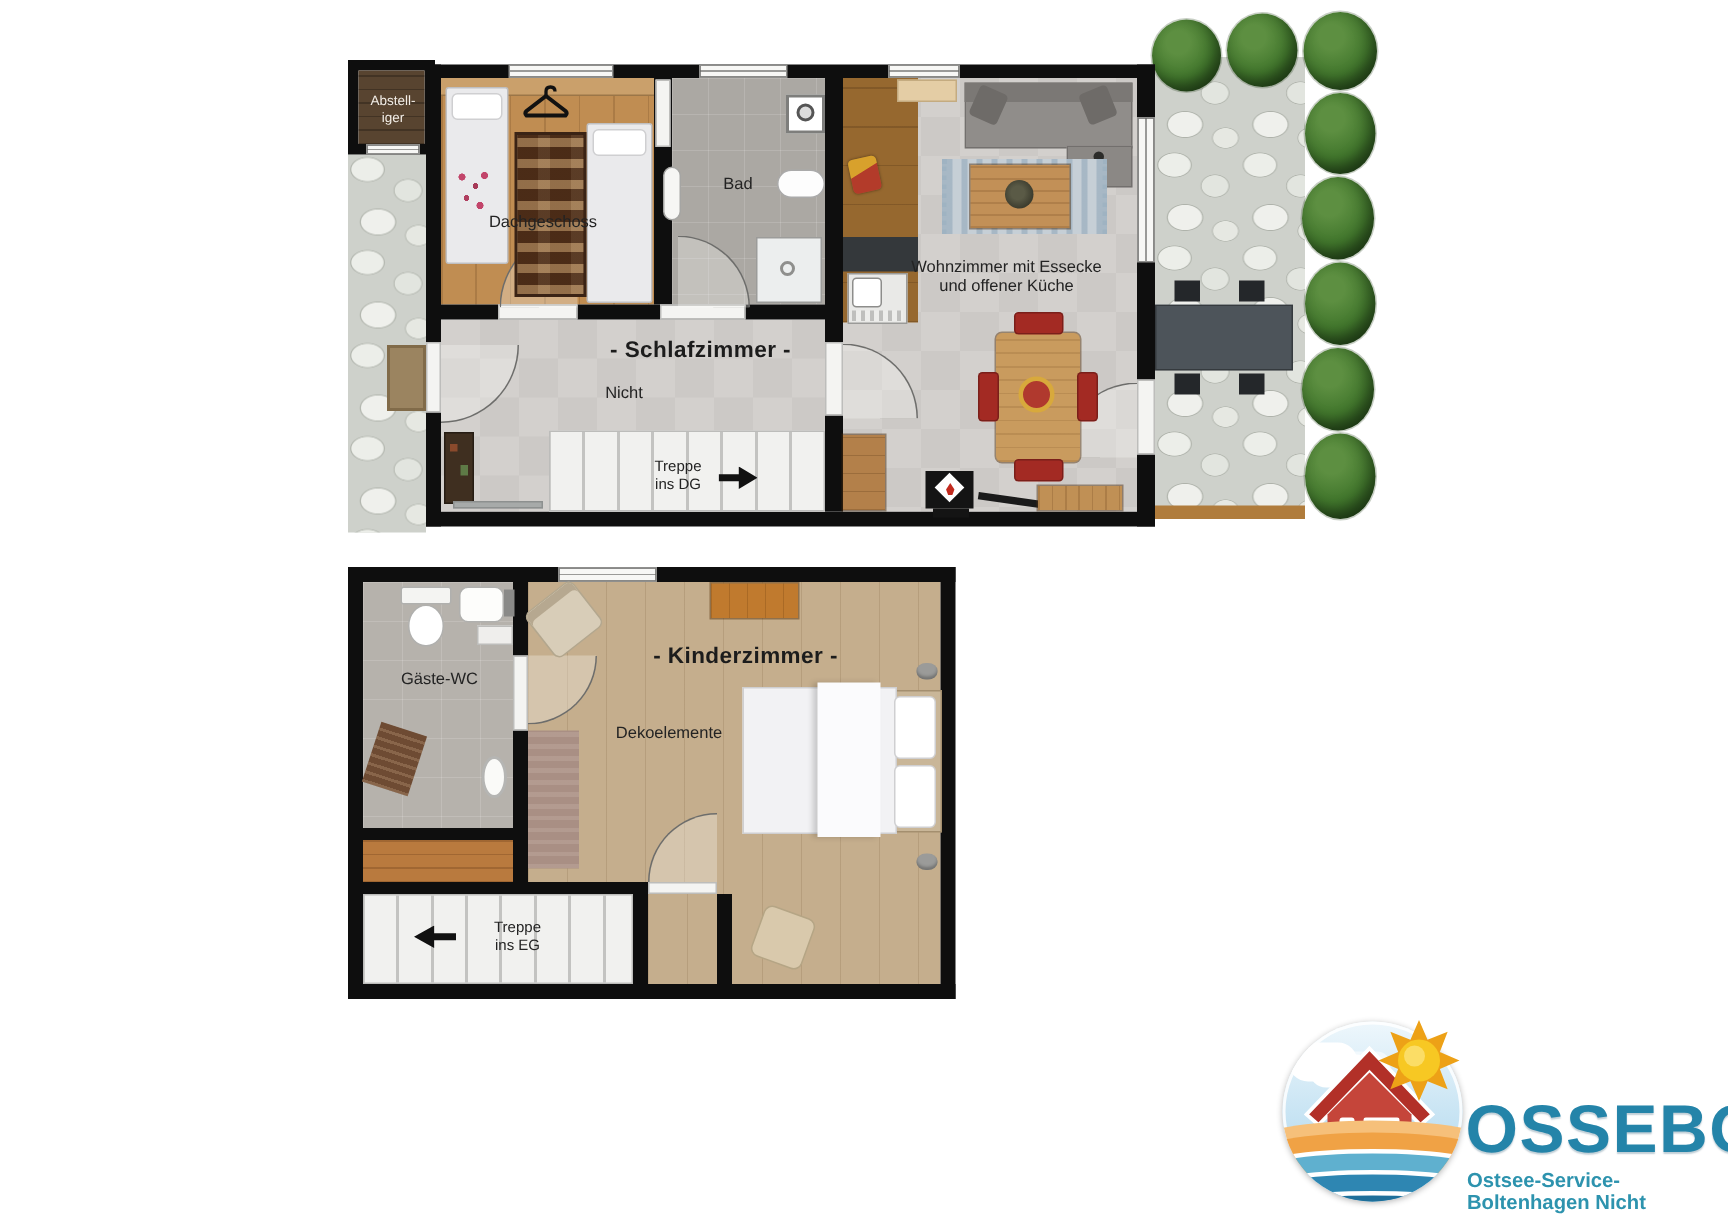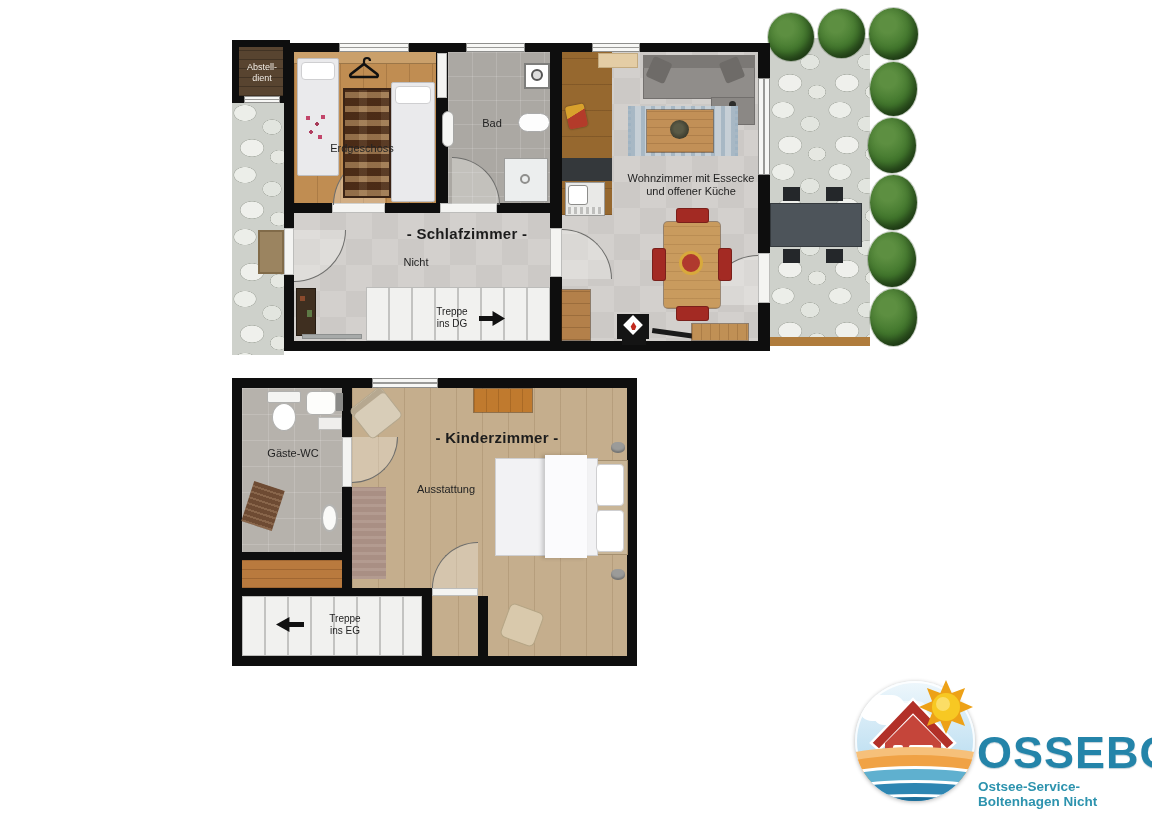--- a/index.html
+++ b/index.html
@@ -70,21 +70,21 @@
     <div class="a bush" style="left:870px;top:175px;width:47px;height:55px;"></div>
     <div class="a bush" style="left:868px;top:232px;width:48px;height:55px;"></div>
     <div class="a bush" style="left:870px;top:289px;width:47px;height:57px;"></div>
 
     <div class="a stone" style="left:232px;top:103px;width:52px;height:252px;"></div>
     <div class="a" style="left:232px;top:40px;width:58px;height:63px;border:7px solid #0e0e0e;box-sizing:border-box;">
       <div class="wood-dark" style="width:100%;height:100%;"></div>
     </div>
     <div class="a win-h" style="left:244px;top:96px;width:36px;height:7px;"></div>
     <div class="lbl lbl-white" style="left:262px;top:62px;">Abstell-
-dient</div>
+iger</div>
 
     <div class="a wall" style="left:284px;top:43px;width:486px;height:9px;"></div>
     <div class="a wall" style="left:284px;top:341px;width:486px;height:10px;"></div>
     <div class="a wall" style="left:284px;top:43px;width:10px;height:308px;"></div>
     <div class="a wall" style="left:758px;top:43px;width:12px;height:308px;"></div>
 
     <div class="a wood-gold" style="left:294px;top:52px;width:142px;height:151px;"></div>
     <div class="a" style="left:294px;top:52px;width:142px;height:12px;background:#caa06b;box-shadow:inset 0 -1px 0 rgba(70,40,10,.35);"></div>
     <div class="a tile-bad" style="left:448px;top:52px;width:102px;height:151px;"></div>
     <div class="a floor-gray" style="left:562px;top:52px;width:196px;height:289px;"></div>
@@ -115,21 +115,21 @@
     <div class="a bed" style="left:297px;top:58px;width:42px;height:118px;"></div>
     <div class="a pillow" style="left:301px;top:62px;width:34px;height:18px;"></div>
     <div class="a" style="left:303px;top:112px;width:26px;height:32px;background-image:radial-gradient(circle 2.5px at 5px 6px,#c2456a 90%,transparent),radial-gradient(circle 2px at 14px 12px,#a73a58 90%,transparent),radial-gradient(circle 2.5px at 20px 5px,#c2456a 90%,transparent),radial-gradient(circle 2px at 8px 20px,#b03f60 90%,transparent),radial-gradient(circle 2.5px at 17px 25px,#c2456a 90%,transparent);"></div>
     <div class="a bed" style="left:391px;top:82px;width:44px;height:120px;"></div>
     <div class="a pillow" style="left:395px;top:86px;width:36px;height:18px;"></div>
     <div class="a" style="left:345px;top:90px;width:44px;height:106px;background:#5d3c24;background-image:repeating-linear-gradient(0deg,rgba(200,160,110,.5) 0 6px,rgba(60,30,12,.55) 6px 14px),repeating-linear-gradient(90deg,transparent 0 14px,rgba(255,230,190,.22) 14px 22px);box-shadow:0 0 0 2px #3a2315;"></div>
     <svg class="a" style="left:348px;top:56px;" width="32" height="24" viewBox="0 0 32 24">
       <path d="M16 8 L29 18 q1.5 1.5 0 3 L3 21 q-1.5 -1.5 0 -3 Z" fill="none" stroke="#111" stroke-width="2.6"></path>
       <path d="M16 8 L16 5 q0 -3 3 -3 q3 0 3 3" fill="none" stroke="#111" stroke-width="2.2"></path>
     </svg>
-    <div class="lbl" style="left:362px;top:142px;">Erdgeschoss</div>
+    <div class="lbl" style="left:362px;top:142px;">Dachgeschoss</div>
 
     <div class="a" style="left:524px;top:63px;width:26px;height:26px;background:#fff;border:2px solid #7e7e7c;box-sizing:border-box;"></div>
     <div class="a" style="left:531px;top:69px;width:12px;height:12px;border:2px solid #555;border-radius:50%;box-sizing:border-box;background:#ddd;"></div>
     <div class="a" style="left:518px;top:113px;width:32px;height:19px;background:#fdfdfd;border:1px solid #aaa;border-radius:10px;box-sizing:border-box;"></div>
     <div class="a" style="left:442px;top:111px;width:12px;height:36px;background:#f6f6f4;border:1px solid #a5a5a3;border-radius:6px;box-sizing:border-box;"></div>
     <div class="a" style="left:504px;top:158px;width:44px;height:44px;background:#eceeee;border:1px solid #9c9c9a;box-sizing:border-box;"></div>
     <div class="a" style="left:520px;top:174px;width:10px;height:10px;border:2px solid #8f8f8d;border-radius:50%;box-sizing:border-box;"></div>
     <div class="lbl" style="left:492px;top:117px;">Bad</div>
 
     <div class="a wood-mid" style="left:562px;top:52px;width:50px;height:163px;"></div>
@@ -142,21 +142,21 @@
 
     <div class="a" style="left:643px;top:55px;width:112px;height:44px;background:#908d8a;box-shadow:inset 0 0 0 1px rgba(0,0,0,.2);"></div>
     <div class="a" style="left:643px;top:55px;width:112px;height:13px;background:#7b7875;"></div>
     <div class="a" style="left:649px;top:59px;width:20px;height:22px;background:#6e6b68;transform:rotate(24deg);border-radius:3px;"></div>
     <div class="a" style="left:722px;top:59px;width:20px;height:22px;background:#6e6b68;transform:rotate(-22deg);border-radius:3px;"></div>
     <div class="a" style="left:711px;top:97px;width:44px;height:28px;background:#8b8885;box-shadow:inset 0 0 0 1px rgba(0,0,0,.18);"></div>
     <div class="a" style="left:729px;top:101px;width:7px;height:7px;background:#2c2c2a;border-radius:50%;"></div>
     <div class="a" style="left:628px;top:106px;width:110px;height:50px;background:#c6cfd6;background-image:repeating-linear-gradient(90deg,rgba(110,140,165,.35) 0 4px,transparent 4px 10px);border-left:3px dotted #9fb3c2;border-right:3px dotted #9fb3c2;box-sizing:border-box;"></div>
     <div class="a" style="left:647px;top:110px;width:66px;height:42px;background:#c29057;background-image:repeating-linear-gradient(0deg,rgba(90,50,15,.18) 0 1px,transparent 1px 8px);box-shadow:0 0 0 1px rgba(80,50,20,.5);"></div>
     <div class="a" style="left:670px;top:120px;width:19px;height:19px;background:radial-gradient(circle at 45% 45%,#5a5a46 30%,#3c3c2e 70%);border-radius:50%;"></div>
-    <div class="lbl" style="left:691px;top:172px;">Wohnzimmer mit Essecke
+    <div class="lbl" style="left:671px;top:172px;">Wohnzimmer mit Essecke
 und offener Küche</div>
     <div class="a" style="left:664px;top:222px;width:56px;height:86px;background:#c99b5e;background-image:repeating-linear-gradient(0deg,rgba(100,60,20,.15) 0 1px,transparent 1px 9px);border-radius:4px;box-shadow:0 0 0 1px rgba(90,55,20,.5);"></div>
     <div class="a" style="left:679px;top:251px;width:24px;height:24px;border:3px solid #d8a93c;border-radius:50%;box-sizing:border-box;background:#b0392e;"></div>
     <div class="a redchair" style="left:676px;top:208px;width:33px;height:15px;"></div>
     <div class="a redchair" style="left:676px;top:306px;width:33px;height:15px;"></div>
     <div class="a redchair" style="left:652px;top:248px;width:14px;height:33px;"></div>
     <div class="a redchair" style="left:718px;top:248px;width:14px;height:33px;"></div>
     <div class="a" style="left:617px;top:314px;width:32px;height:25px;background:#141414;"></div>
     <div class="a" style="left:626px;top:318px;width:14px;height:14px;background:#fff;transform:rotate(45deg);"></div>
     <div class="a" style="left:630px;top:322px;width:7px;height:8px;background:#c22a1e;clip-path:polygon(50% 0,90% 55%,70% 100%,30% 100%,10% 55%);"></div>
@@ -217,21 +217,21 @@
     <div class="a" style="left:474px;top:389px;width:58px;height:23px;background:#c07a2e;background-image:repeating-linear-gradient(90deg,rgba(80,40,0,.2) 0 1px,transparent 1px 12px);box-shadow:0 0 0 1px rgba(90,50,10,.5);"></div>
     <div class="a" style="left:584px;top:460px;width:44px;height:95px;background:#c9b698;box-shadow:inset 0 0 0 1px rgba(110,85,50,.4);"></div>
     <div class="a" style="left:495px;top:458px;width:103px;height:98px;background:#f2f2f4;border:1px solid #cfcfd1;box-sizing:border-box;"></div>
     <div class="a" style="left:545px;top:455px;width:42px;height:103px;background:#fbfbfd;box-shadow:-3px 0 4px rgba(0,0,0,.18);"></div>
     <div class="a pillow" style="left:596px;top:464px;width:28px;height:42px;"></div>
     <div class="a pillow" style="left:596px;top:510px;width:28px;height:42px;"></div>
     <div class="a" style="left:504px;top:607px;width:36px;height:36px;background:#d9c9ac;border:1px solid #b5a585;box-sizing:border-box;border-radius:6px;transform:rotate(20deg);"></div>
     <div class="a knob" style="left:611px;top:442px;width:14px;height:11px;"></div>
     <div class="a knob" style="left:611px;top:569px;width:14px;height:11px;"></div>
     <div class="lbl lbl-title" style="left:497px;top:432px;">- Kinderzimmer -</div>
-    <div class="lbl" style="left:446px;top:483px;">Ausstattung</div>
+    <div class="lbl" style="left:446px;top:483px;">Dekoelemente</div>
 
     <div class="lbl lbl-small" style="left:345px;top:613px;">Treppe
 ins EG</div>
     <div class="a arrow-left" style="left:276px;top:617px;width:28px;height:15px;"></div>
   </div>
 
   <div class="a" style="left:652px;top:436px;width:290px;">
   </div>
 
   <div>

